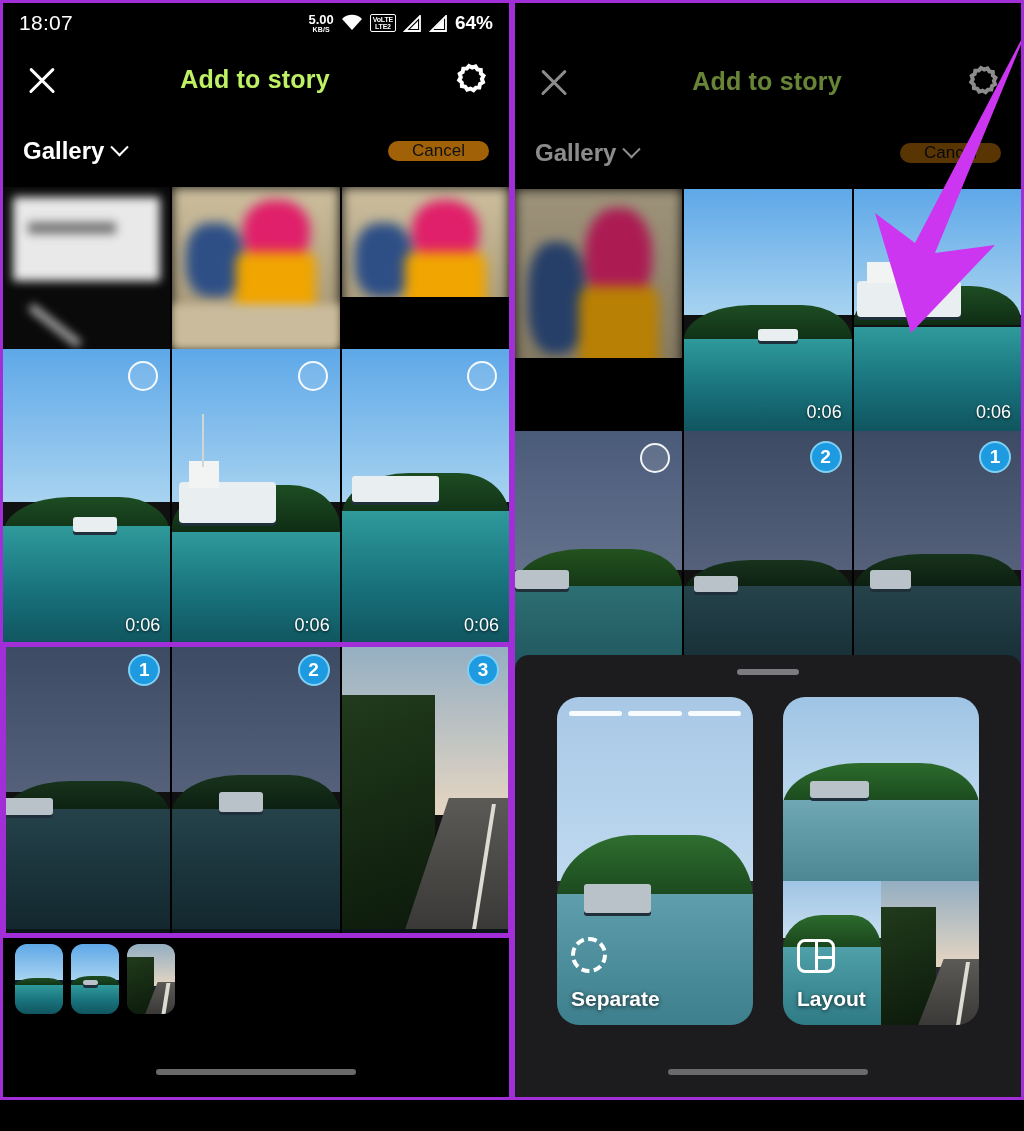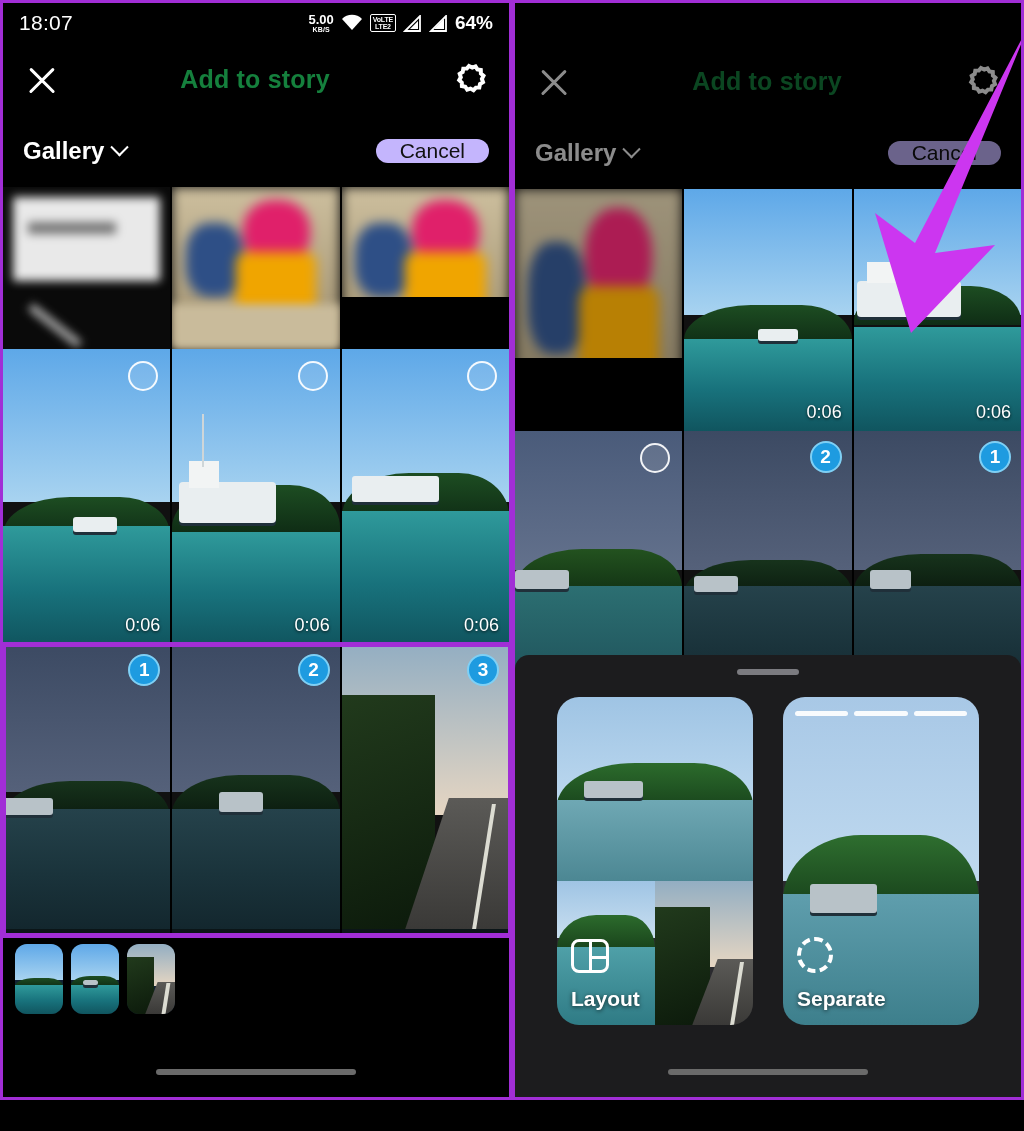--- a/index.html
+++ b/index.html
@@ -42,21 +42,21 @@
   }
   .sb-volte span { font-size: 7px; font-weight: 700; letter-spacing: -.2px; }
   .sb-pct { font-size: 19px; font-weight: 600; }
 
   
   .header {
     height: 72px; width: 100%;
     display: flex; align-items: center; justify-content: space-between;
     padding: 0 22px;
   }
-  .hdr-title { font-size: 25px; font-weight: 700; color: #15803d; letter-spacing: .2px; }
+  .hdr-title { font-size: 25px; font-weight: 700; color: #bef264; letter-spacing: .2px; }
   .icon-x { width: 34px; height: 34px; position: relative; }
   .icon-x::before, .icon-x::after {
     content: ""; position: absolute; left: 0; top: 50%;
     width: 100%; height: 3.4px; background: #fff; border-radius: 2px;
   }
   .icon-x::before { transform: rotate(45deg); }
   .icon-x::after  { transform: rotate(-45deg); }
 
   
   .gallerybar {
@@ -67,24 +67,24 @@
   .gallery-label {
     display: flex; align-items: center; gap: 9px;
     color: #fff; font-size: 24px; font-weight: 700;
   }
   .chev {
     width: 13px; height: 13px;
     border-right: 2.6px solid #fff; border-bottom: 2.6px solid #fff;
     transform: rotate(45deg) translate(-3px,-3px);
   }
   .cancel-btn {
-    background: #c4b5fd; color: #111;
+    background: #a16207; color: #111;
     border-radius: 40px;
     padding: 0 24px;
-    font-size: 21px; font-weight: 500;
+    font-size: 17px; font-weight: 500;
     border: none;
     font-family: "Liberation Sans", sans-serif;
   }
 
   
   .grid-row { display: flex; width: 100%; gap: 2px; }
   .cell { position: relative; flex: 1; overflow: hidden; background: #111; }
 
   .badge-circle {
     position: absolute; top: 12px; right: 12px;
@@ -473,20 +473,38 @@
           </div>
           <div class="badge-num">1</div>
         </div>
       </div>
 
       <div class="sheet">
         <div class="sheet-grab"></div>
         <div class="sheet-cards">
 
           <div class="sheet-card">
+            <div class="ph">
+              <div class="ph-sky" style="height:56%;background:linear-gradient(#a8c8e6,#bfd9ef)"></div>
+              <div class="ph-trees" style="top:42%;height:22%;background:linear-gradient(#2e6e2f,#18421b)"></div>
+              <div class="ph-water" style="top:60%;background:linear-gradient(#5f9ead,#3d7f8c)"></div>
+              <div class="ph-boat dark" style="left:14%;top:57%;width:34%;height:9%"></div>
+            </div>
+            <div class="story-bars">
+                <i></i>
+                <i></i>
+                <i></i>
+              </div>
+            <div class="card-icon">
+                <div class="sep-ico"></div>
+              </div>
+            <div class="card-label">Separate</div>
+          </div>
+
+          <div class="sheet-card">
             <div class="cc-top">
               <div class="ph">
                 <div class="ph-sky" style="height:58%;background:linear-gradient(#9fc4e4,#bcd8ef)"></div>
                 <div class="ph-trees" style="top:36%;height:26%;background:linear-gradient(#2c6b2c,#17421b)"></div>
                 <div class="ph-water" style="top:56%;background:linear-gradient(#6fa8b4,#4c8793)"></div>
                 <div class="ph-boat dark" style="left:14%;top:46%;width:30%;height:9%"></div>
               </div>
             </div>
             <div class="cc-bot">
               <div>
@@ -504,38 +522,20 @@
                   <div class="ph-road-ln"></div>
                 </div>
               </div>
             </div>
             <div class="card-icon">
                 <div class="layout-ico"></div>
               </div>
             <div class="card-label">Layout</div>
           </div>
 
-          <div class="sheet-card">
-            <div class="ph">
-              <div class="ph-sky" style="height:56%;background:linear-gradient(#a8c8e6,#bfd9ef)"></div>
-              <div class="ph-trees" style="top:42%;height:22%;background:linear-gradient(#2e6e2f,#18421b)"></div>
-              <div class="ph-water" style="top:60%;background:linear-gradient(#5f9ead,#3d7f8c)"></div>
-              <div class="ph-boat dark" style="left:14%;top:57%;width:34%;height:9%"></div>
-            </div>
-            <div class="story-bars">
-                <i></i>
-                <i></i>
-                <i></i>
-              </div>
-            <div class="card-icon">
-                <div class="sep-ico"></div>
-              </div>
-            <div class="card-label">Separate</div>
-          </div>
-
         </div>
         <div class="home-ind"></div>
       </div>
 
       <svg class="arrow-svg" width="230" height="330" viewBox="0 0 230 330" style="left:300px; top:18px;">
         <polygon points="214,4 120,232 180,224 96,312 60,192 100,222" fill="#cc36f0"></polygon>
       </svg>
 
     </div>
   </div>

